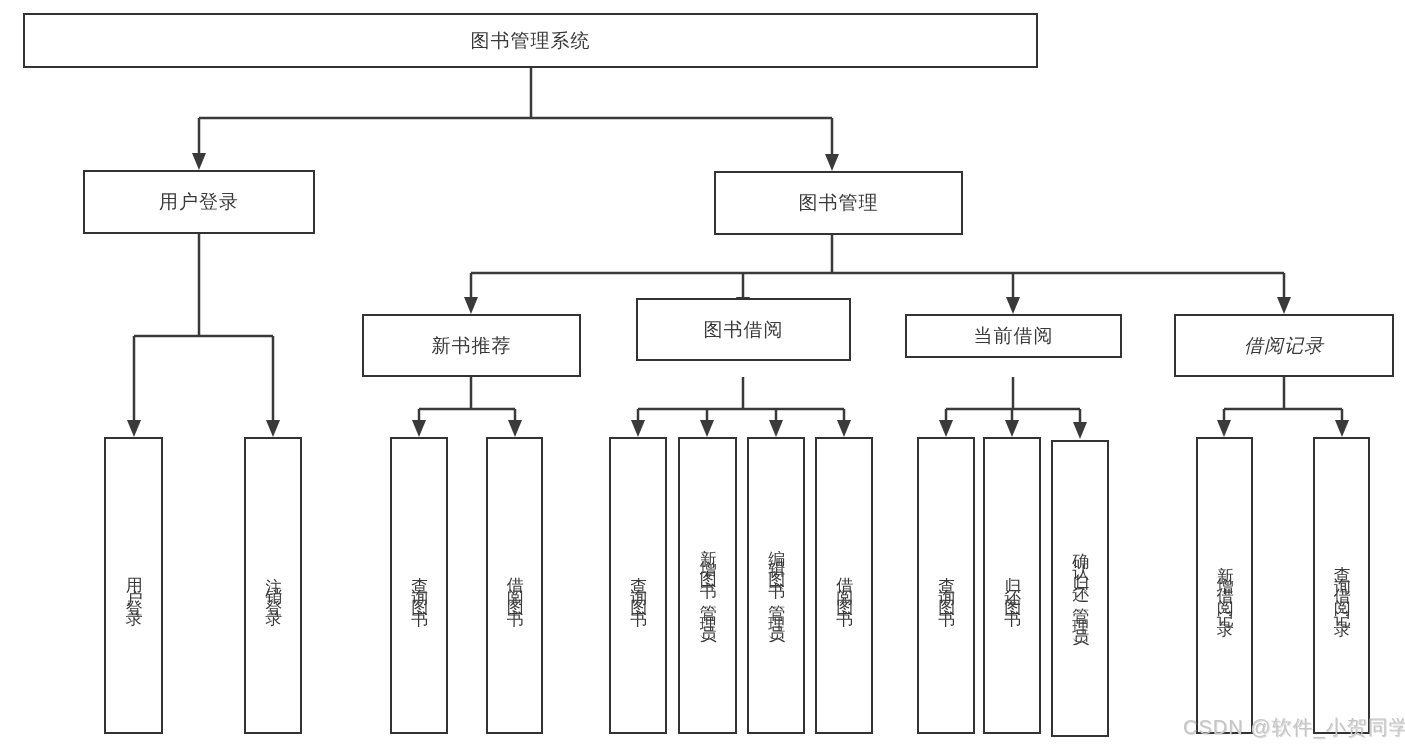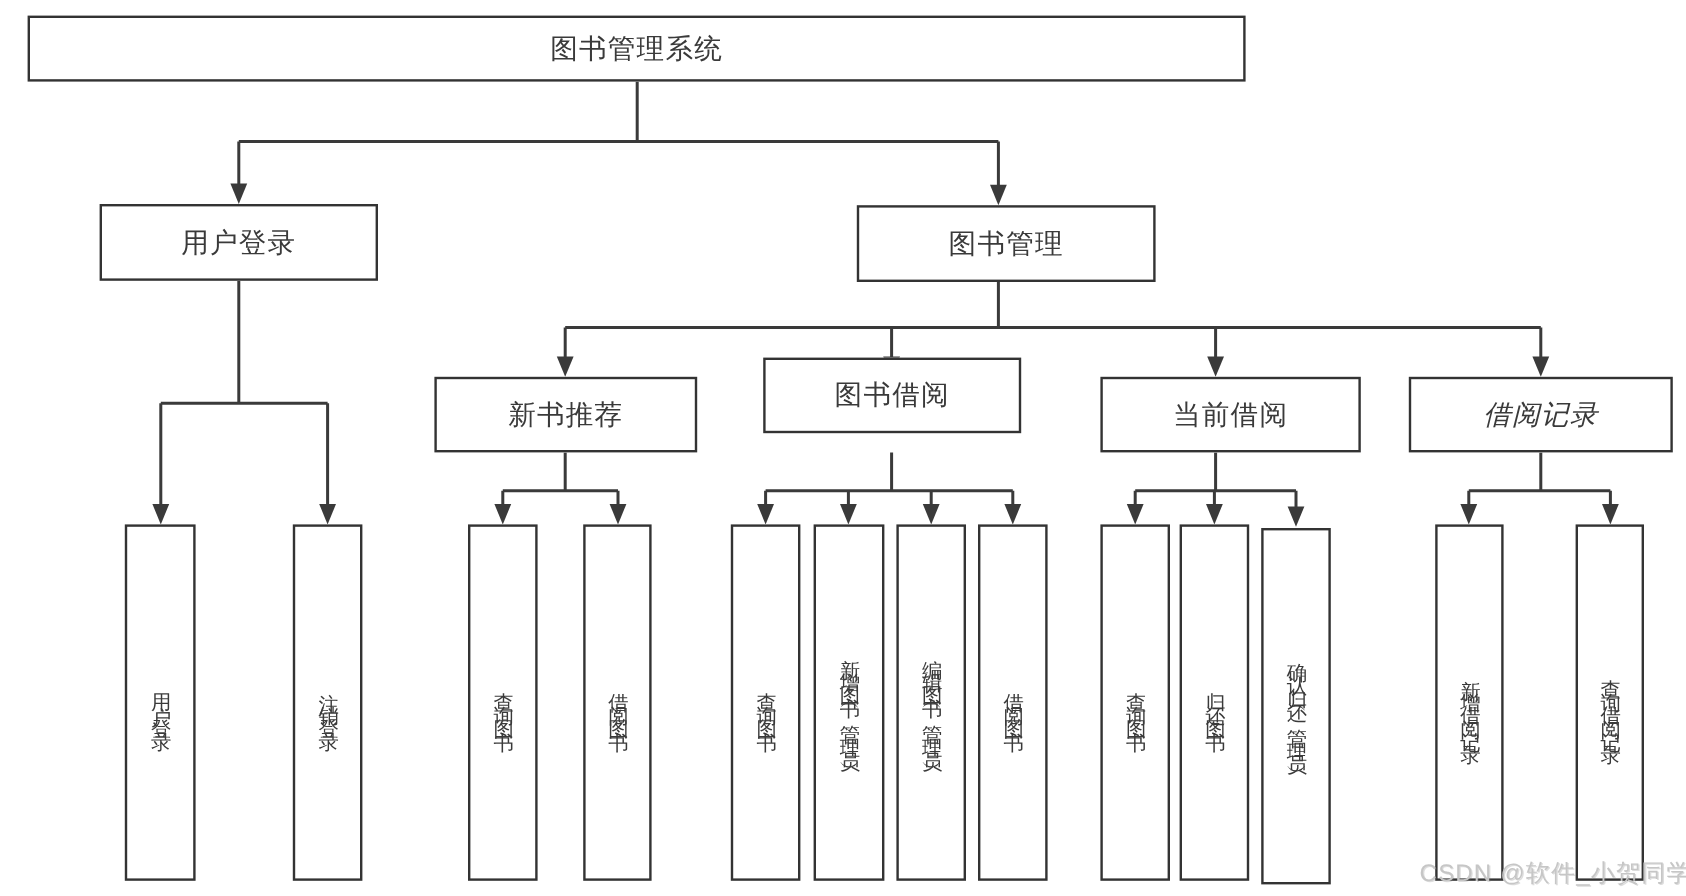--- a/index.html
+++ b/index.html
@@ -25,21 +25,21 @@
     position: absolute;
     box-sizing: border-box;
     border: 2px solid #333333;
     background: #ffffff;
     display: flex;
     align-items: center;
     justify-content: center;
     color: #3a3a3a;
   }
   .hbox {
-    font-size: 23px;
+    font-size: 19px;
     letter-spacing: 1px;
     white-space: nowrap;
   }
   .leaf {
     font-size: 17px;
   }
   .vtext {
     writing-mode: vertical-rl;
     text-orientation: mixed;
     letter-spacing: 11px;
@@ -108,21 +108,21 @@
     <polygon class="arrowhead" points="1335,420 1349,420 1342,437"></polygon>
   </svg>
 
   <div class="box hbox" style="left:23px; top:13px; width:1015px; height:55px;">图书管理系统</div>
 
   <div class="box hbox" style="left:83px; top:170px; width:232px; height:64px;">用户登录</div>
   <div class="box hbox" style="left:714px; top:171px; width:249px; height:64px;">图书管理</div>
 
   <div class="box hbox" style="left:362px; top:314px; width:219px; height:63px;">新书推荐</div>
   <div class="box hbox" style="left:636px; top:298px; width:215px; height:63px;text-align:right;">图书借阅</div>
-  <div class="box hbox" style="left:905px; top:314px; width:217px; height:63px;margin-left:12px;">当前借阅</div>
+  <div class="box hbox" style="left:905px; top:314px; width:217px; height:44px;">当前借阅</div>
   <div class="box hbox" style="left:1174px; top:314px; width:220px; height:63px;font-style:italic;">借阅记录</div>
 
   <div class="box leaf" style="left:104px; top:437px; width:59px; height:297px;">
     <span class="vtext">用户登录</span>
   </div>
   <div class="box leaf" style="left:244px; top:437px; width:58px; height:297px;">
     <span class="vtext">注销登录</span>
   </div>
 
   <div class="box leaf" style="left:390px; top:437px; width:58px; height:297px;">

